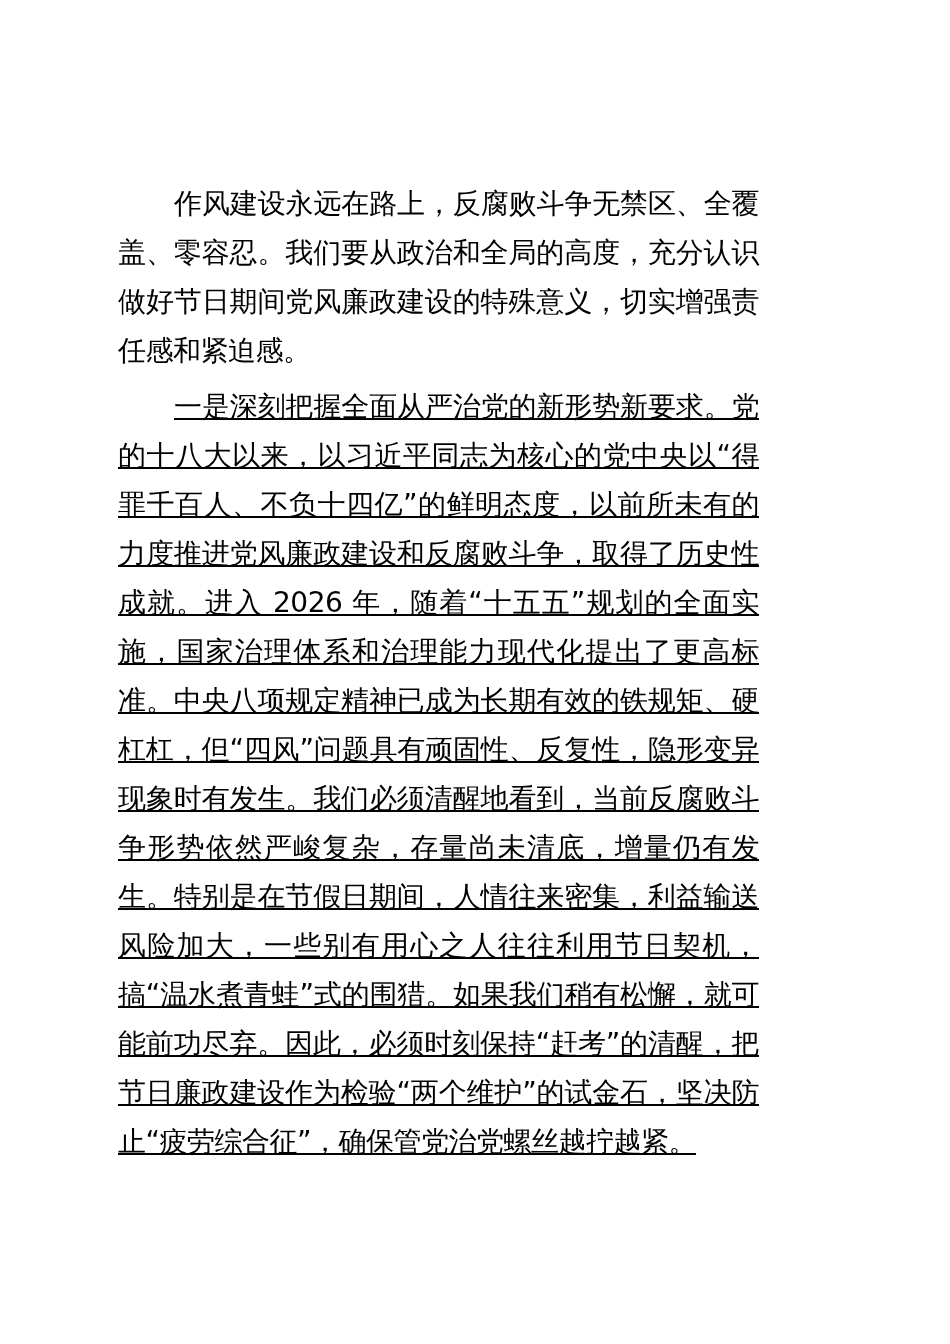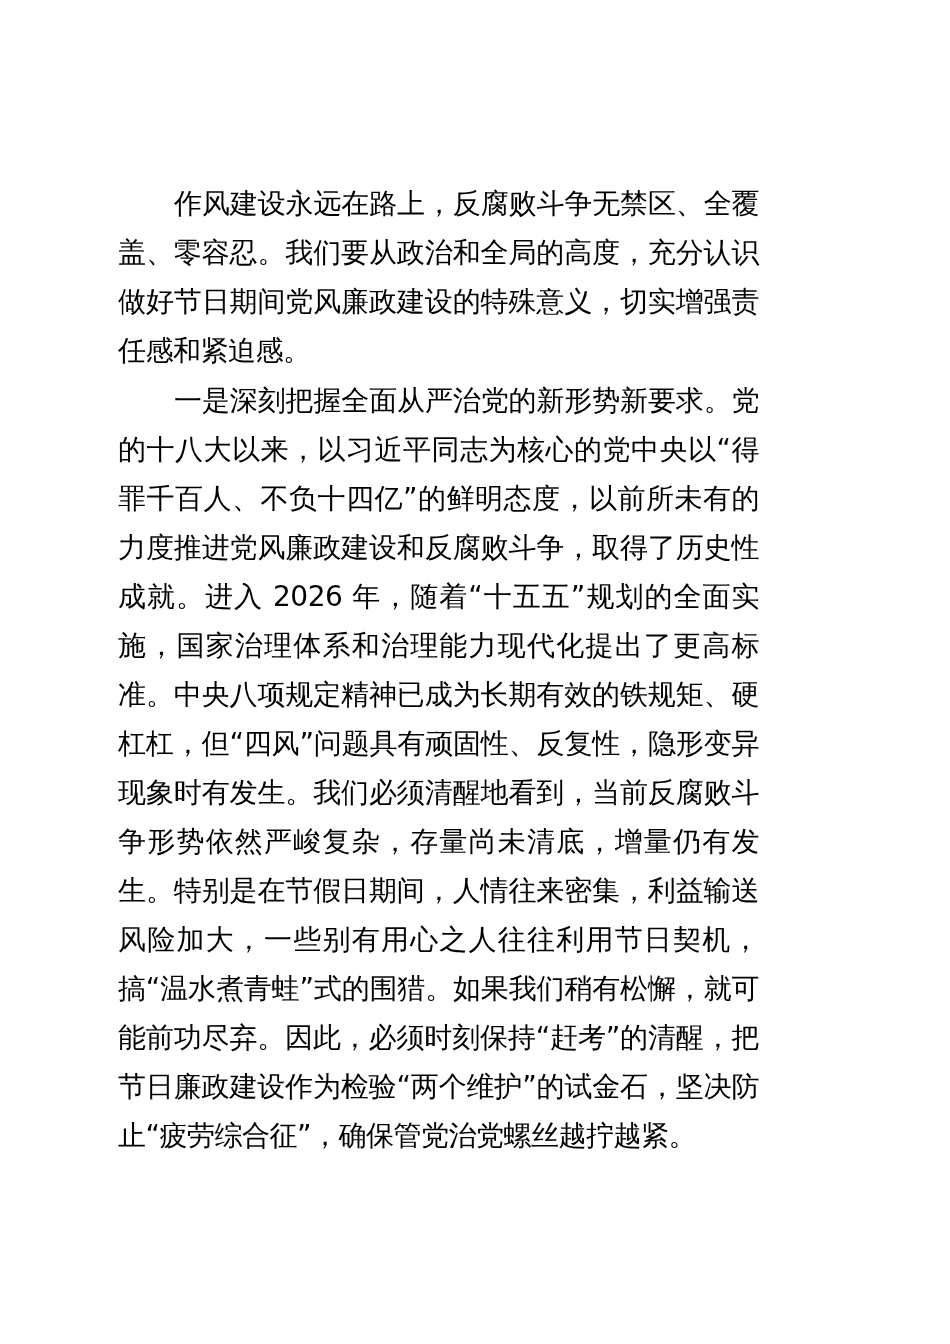--- a/index.html
+++ b/index.html
@@ -26,21 +26,22 @@
     font-size: 28px;
     line-height: 49px;
     font-weight: 400;
     text-align: justify;
     text-justify: inter-ideograph;
     text-indent: 2em;
     word-break: break-all;
     letter-spacing: -0.5px;
   }
   .doc-para + .doc-para {
-    margin-top: 1px;
+    margin-top: 7px;
+    text-decoration: underline;
   }
 </style>
 </head>
 <body>
 
 <div class="page">
   <p class="doc-para">作风建设永远在路上，反腐败斗争无禁区、全覆盖、零容忍。我们要从政治和全局的高度，充分认识做好节日期间党风廉政建设的特殊意义，切实增强责任感和紧迫感。</p>
   <p class="doc-para">一是深刻把握全面从严治党的新形势新要求。党的十八大以来，以习近平同志为核心的党中央以“得罪千百人、不负十四亿”的鲜明态度，以前所未有的力度推进党风廉政建设和反腐败斗争，取得了历史性成就。进入 2026 年，随着“十五五”规划的全面实施，国家治理体系和治理能力现代化提出了更高标准。中央八项规定精神已成为长期有效的铁规矩、硬杠杠，但“四风”问题具有顽固性、反复性，隐形变异现象时有发生。我们必须清醒地看到，当前反腐败斗争形势依然严峻复杂，存量尚未清底，增量仍有发生。特别是在节假日期间，人情往来密集，利益输送风险加大，一些别有用心之人往往利用节日契机，搞“温水煮青蛙”式的围猎。如果我们稍有松懈，就可能前功尽弃。因此，必须时刻保持“赶考”的清醒，把节日廉政建设作为检验“两个维护”的试金石，坚决防止“疲劳综合征”，确保管党治党螺丝越拧越紧。</p>
 </div>
 

